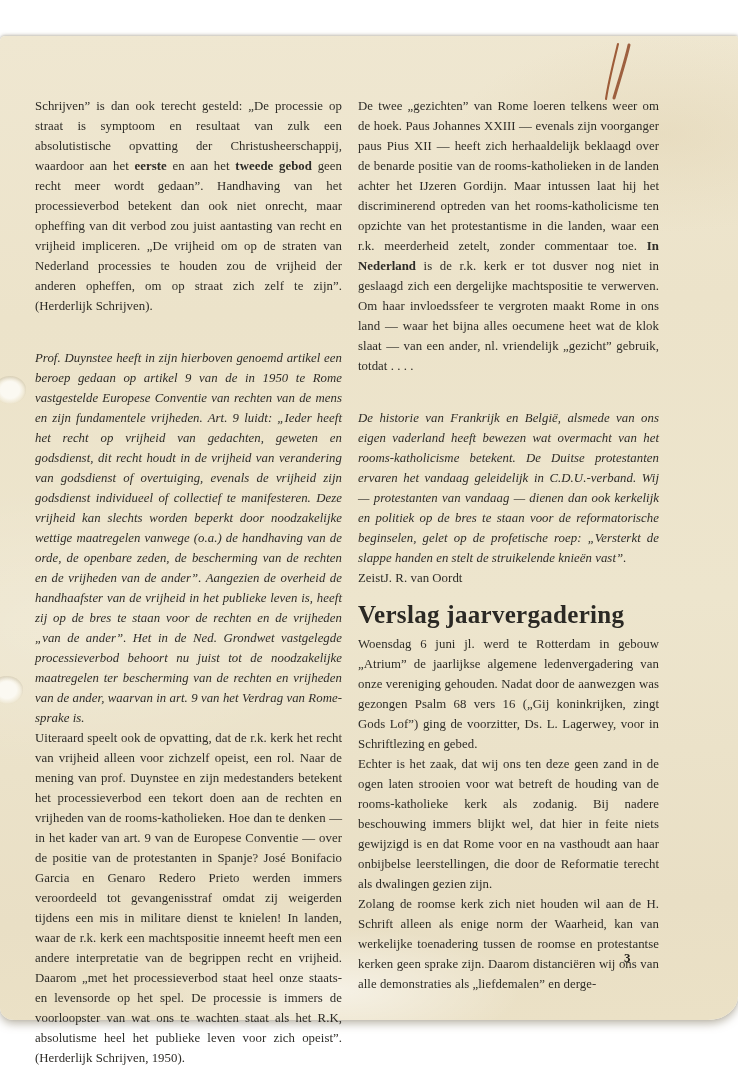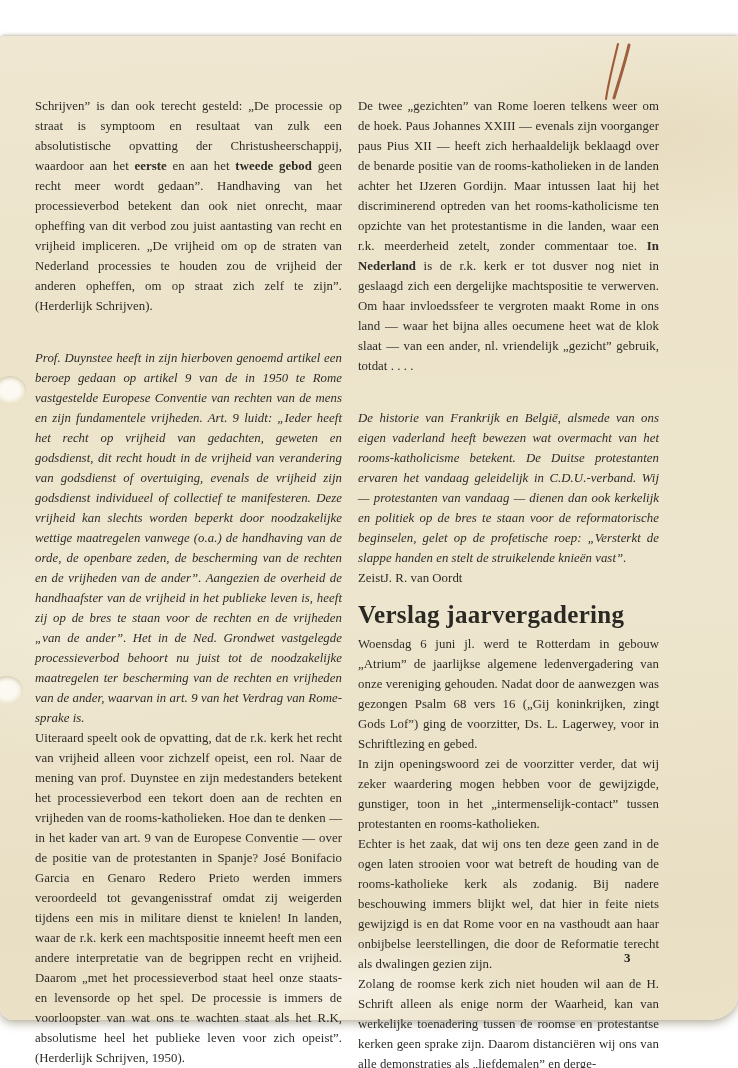--- a/index.html
+++ b/index.html
@@ -70,19 +70,18 @@
 
   <div class="col col-right">
       <p class="par"><span>De twee „gezichten” van Rome loeren telkens weer om de hoek. Paus Johannes XXIII — evenals zijn voorganger paus Pius XII — heeft zich herhaaldelijk beklaagd over de benarde positie van de rooms-katholieken in de landen achter het IJzeren Gordijn. Maar intussen laat hij het discriminerend optreden van het rooms-katholicisme ten opzichte van het protestantisme in die landen, waar een r.k. meerderheid zetelt, zonder commentaar toe. </span><span class="b">In Nederland</span><span> is de r.k. kerk er tot dusver nog niet in geslaagd zich een dergelijke machtspositie te verwerven. Om haar invloedssfeer te vergroten maakt Rome in ons land — waar het bijna alles oecumene heet wat de klok slaat — van een ander, nl. vriendelijk „gezicht” gebruik, totdat . . . .</span></p>
       <p class="par gap"><span>De historie van Frankrijk en België, alsmede van ons eigen vaderland heeft bewezen wat overmacht van het rooms-katholicisme betekent. De Duitse protestanten ervaren het vandaag geleidelijk in C.D.U.-verband. Wij — protestanten van vandaag — dienen dan ook kerkelijk en politiek op de bres te staan voor de reformatorische beginselen, gelet op de profetische roep: „Versterkt de slappe handen en stelt de struikelende knieën vast”.</span></p>
       <div class="byline">
         <span>Zeist</span>
         <span>J. R. van Oordt</span>
       </div>
       <h2 class="section-heading">Verslag jaarvergadering</h2>
       <p class="par"><span>Woensdag 6 juni jl. werd te Rotterdam in gebouw „Atrium” de jaarlijkse algemene ledenvergadering van onze vereniging gehouden. Nadat door de aanwezgen was gezongen Psalm 68 vers 16 („Gij koninkrijken, zingt Gods Lof”) ging de voorzitter, Ds. L. Lagerwey, voor in Schriftlezing en gebed.</span></p>
-      <p class="par"><span>In zijn openingswoord zei de voorzitter verder, dat wij zeker waardering mogen hebben voor de gewijzigde, gunstiger, toon in het „intermenselijk-contact” tussen protestanten en rooms-katholieken.</span></p>
       <p class="par"><span>Echter is het zaak, dat wij ons ten deze geen zand in de ogen laten strooien voor wat betreft de houding van de rooms-katholieke kerk als zodanig. Bij nadere beschouwing immers blijkt wel, dat hier in feite niets gewijzigd is en dat Rome voor en na vasthoudt aan haar onbijbelse leerstellingen, die door de Reformatie terecht als dwalingen gezien zijn.</span></p>
       <p class="par"><span>Zolang de roomse kerk zich niet houden wil aan de H. Schrift alleen als enige norm der Waarheid, kan van werkelijke toenadering tussen de roomse en protestantse kerken geen sprake zijn. Daarom distanciëren wij ons van alle demonstraties als „liefdemalen” en derge-</span></p>
     </div>
 
   <div class="page-number">3</div>
 </div>
 
 </body></html>

